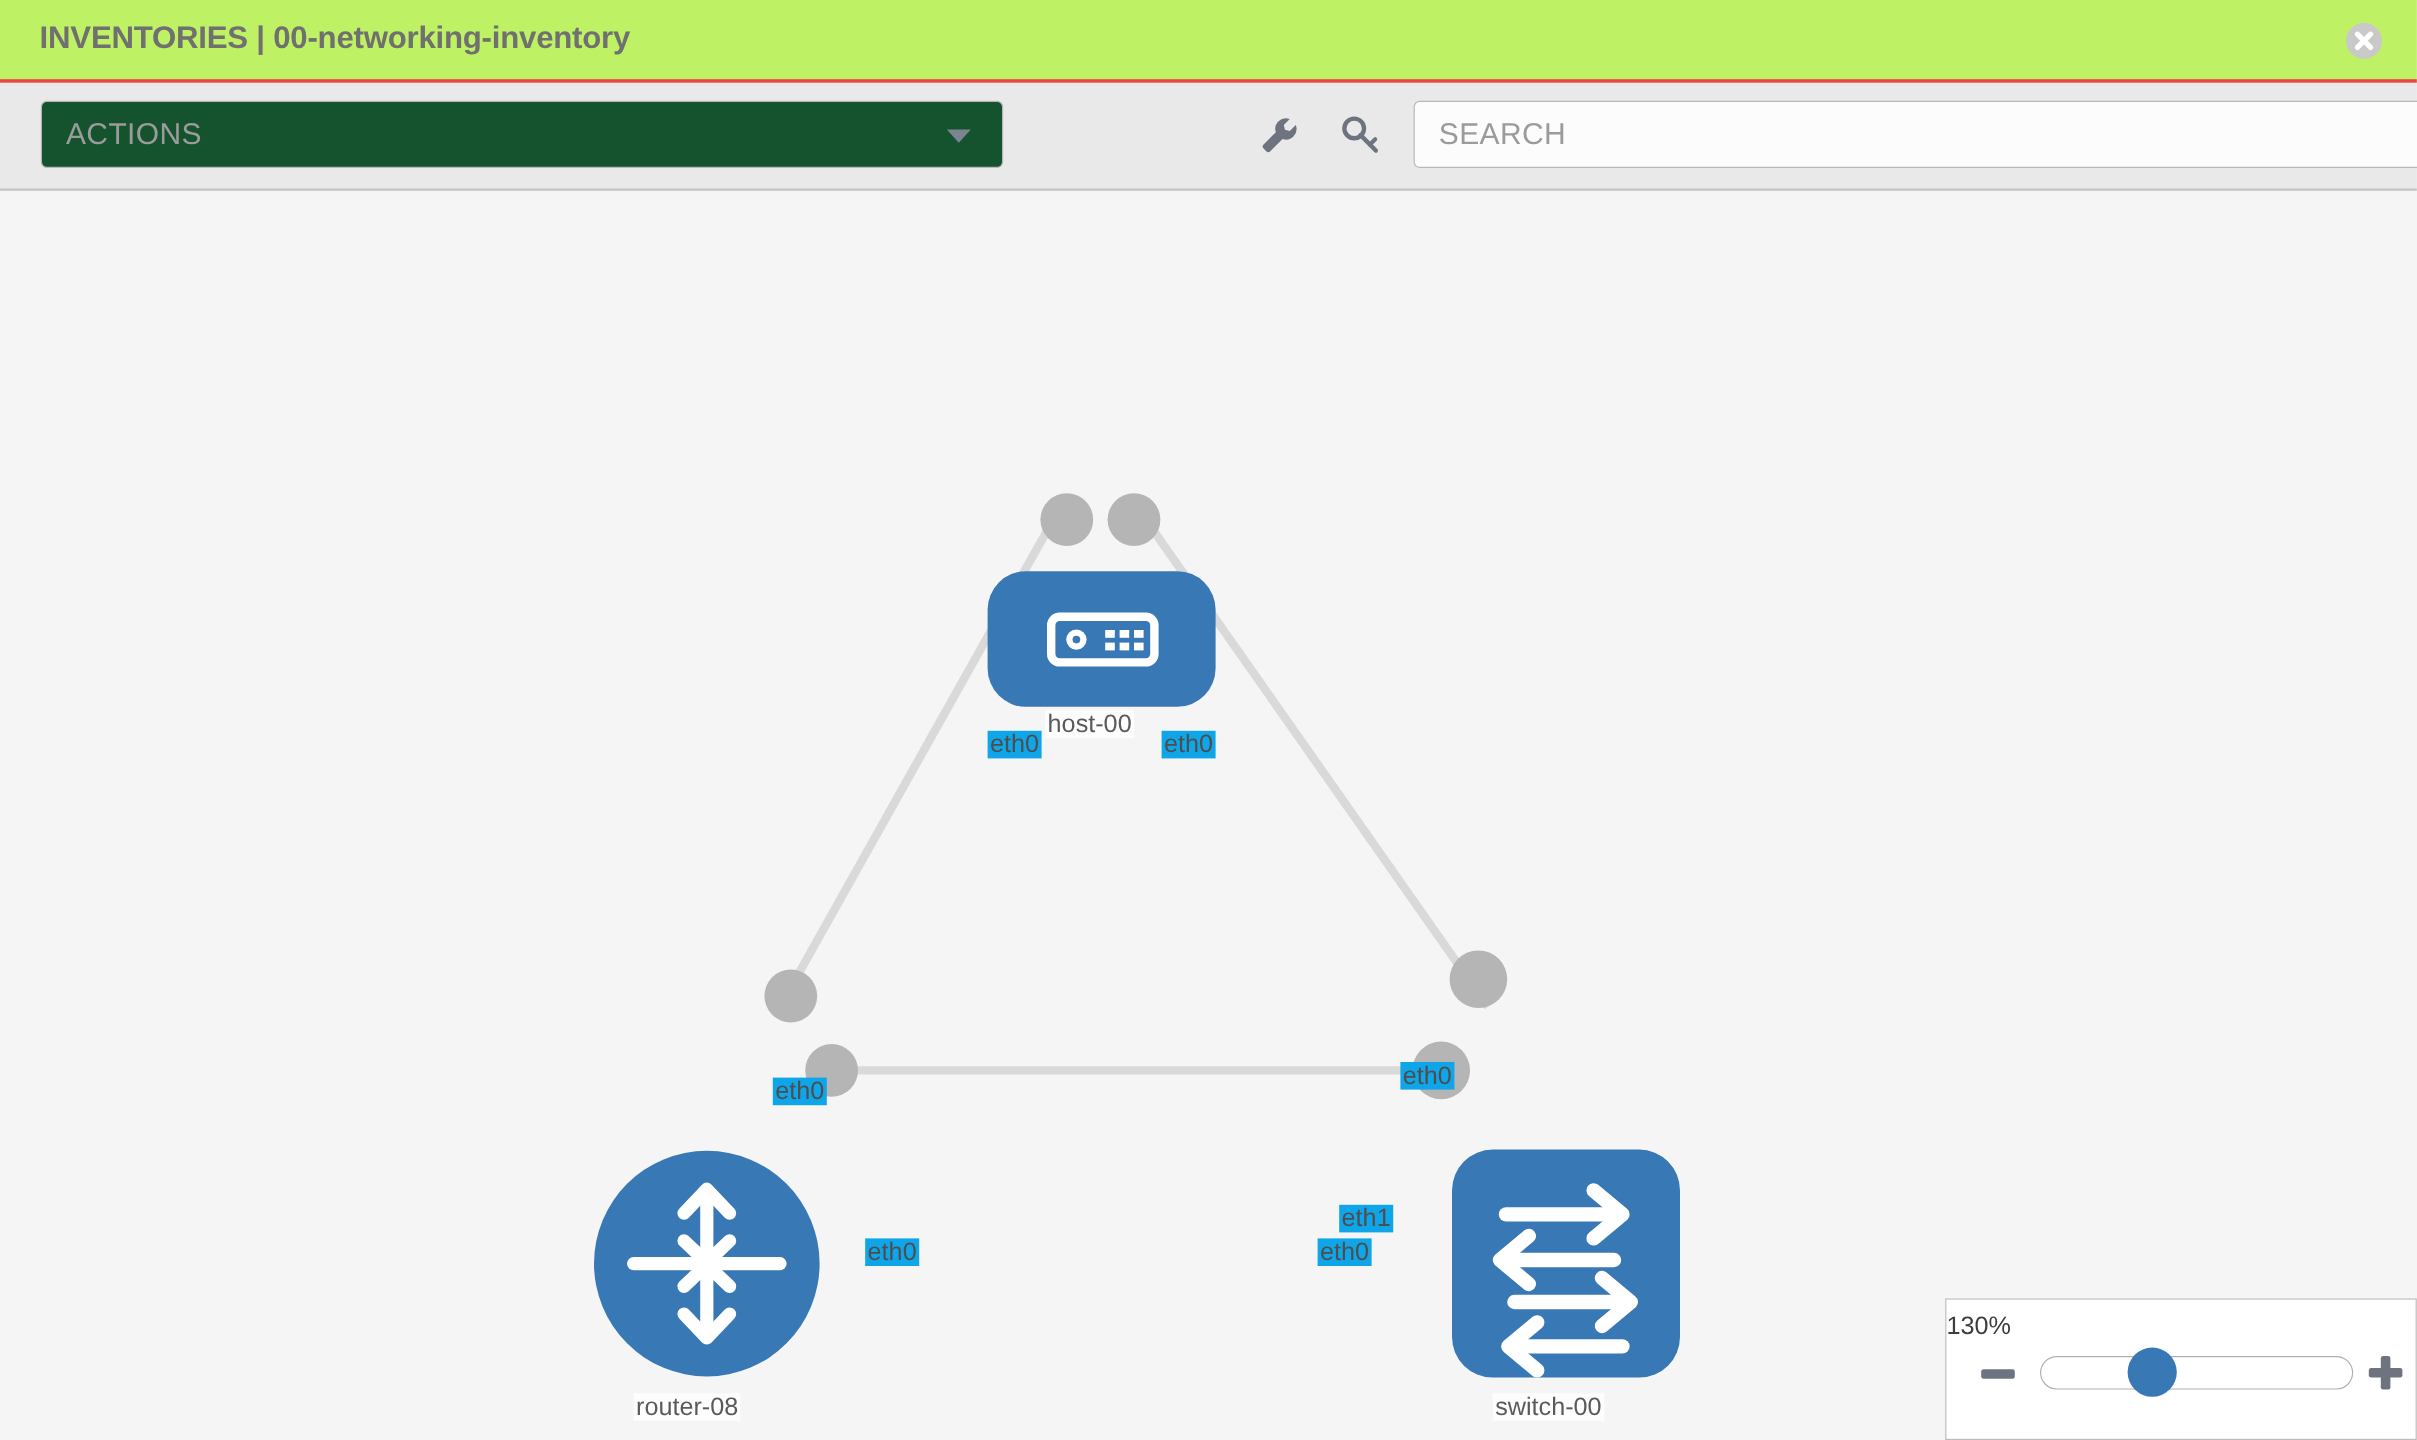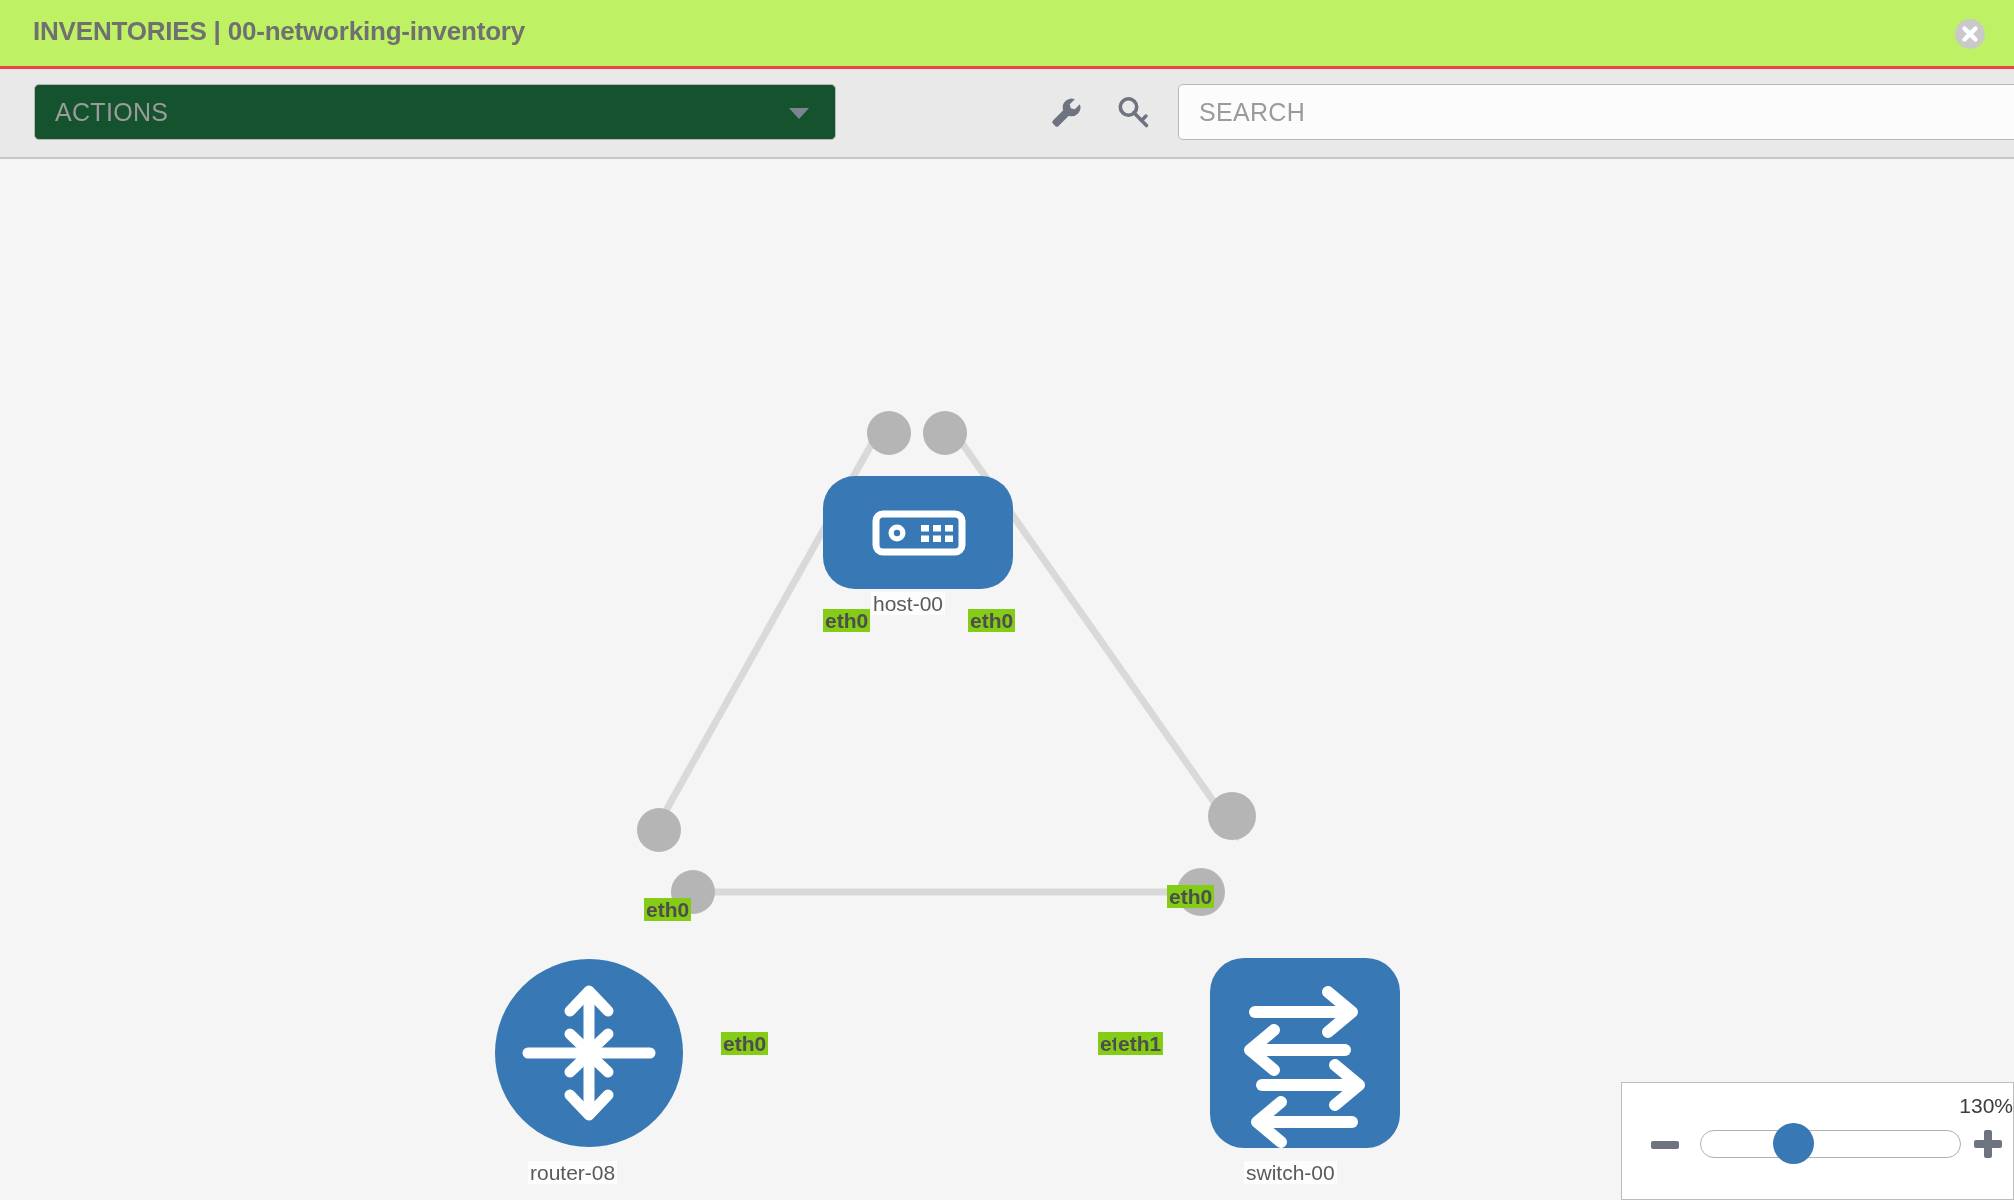--- a/index.html
+++ b/index.html
@@ -98,39 +98,38 @@
     position: absolute;
     background: #fdfdfd;
     color: #5a5a5a;
     font-size: 21px;
     white-space: nowrap;
     padding: 0 2px;
     line-height: 1.1;
   }
   .iface-label {
     position: absolute;
-    background: #84cc16;
+    background: #0ea5e9;
     color: #4e4e4e;
     font-size: 21px;
     white-space: nowrap;
     padding: 0 2px;
     line-height: 1.1;
-    font-weight: bold;
   }
 
   
   #zoom-panel {
     position: absolute; left: 1621px; top: 1082px;
     width: 393px; height: 118px;
     background: #ffffff;
     border: 1px solid #bdbdbd;
   }
   #zoom-value {
     position: absolute; left: 0; right: 0; top: 11px;
-    text-align: right;
+    text-align: left;
     font-size: 21px; color: #3d3d3d;
   }
   #zoom-minus {
     position: absolute; left: 29px; top: 58px;
     width: 28px; height: 8px;
     background: #6d7480; border-radius: 2px;
     cursor: pointer;
   }
   #zoom-track {
     position: absolute; left: 78px; top: 47px;
@@ -279,21 +278,21 @@
   <div class="iface-label" style="left:968px; top:448px;">eth0</div>
 
   <div class="iface-label" style="left:644px; top:737px;">eth0</div>
 
   <div class="iface-label" style="left:1167px; top:724px;">eth0</div>
 
   <div class="iface-label" style="left:721px; top:871px;">eth0</div>
 
   <div class="iface-label" style="left:1098px; top:871px;">eth0</div>
 
-  <div class="iface-label" style="left:1116px; top:871px;">eth1</div>
+  <div class="iface-label" style="left:1116px; top:843px;">eth1</div>
 
   <div class="node-label" style="left:528px; top:1000px;">router-08</div>
 
   <div class="node-label" style="left:1244px; top:1000px;">switch-00</div>
 </div>
 
 <div id="zoom-panel">
   <div id="zoom-value">130%</div>
   <div id="zoom-minus"></div>
   <div id="zoom-track"></div>

